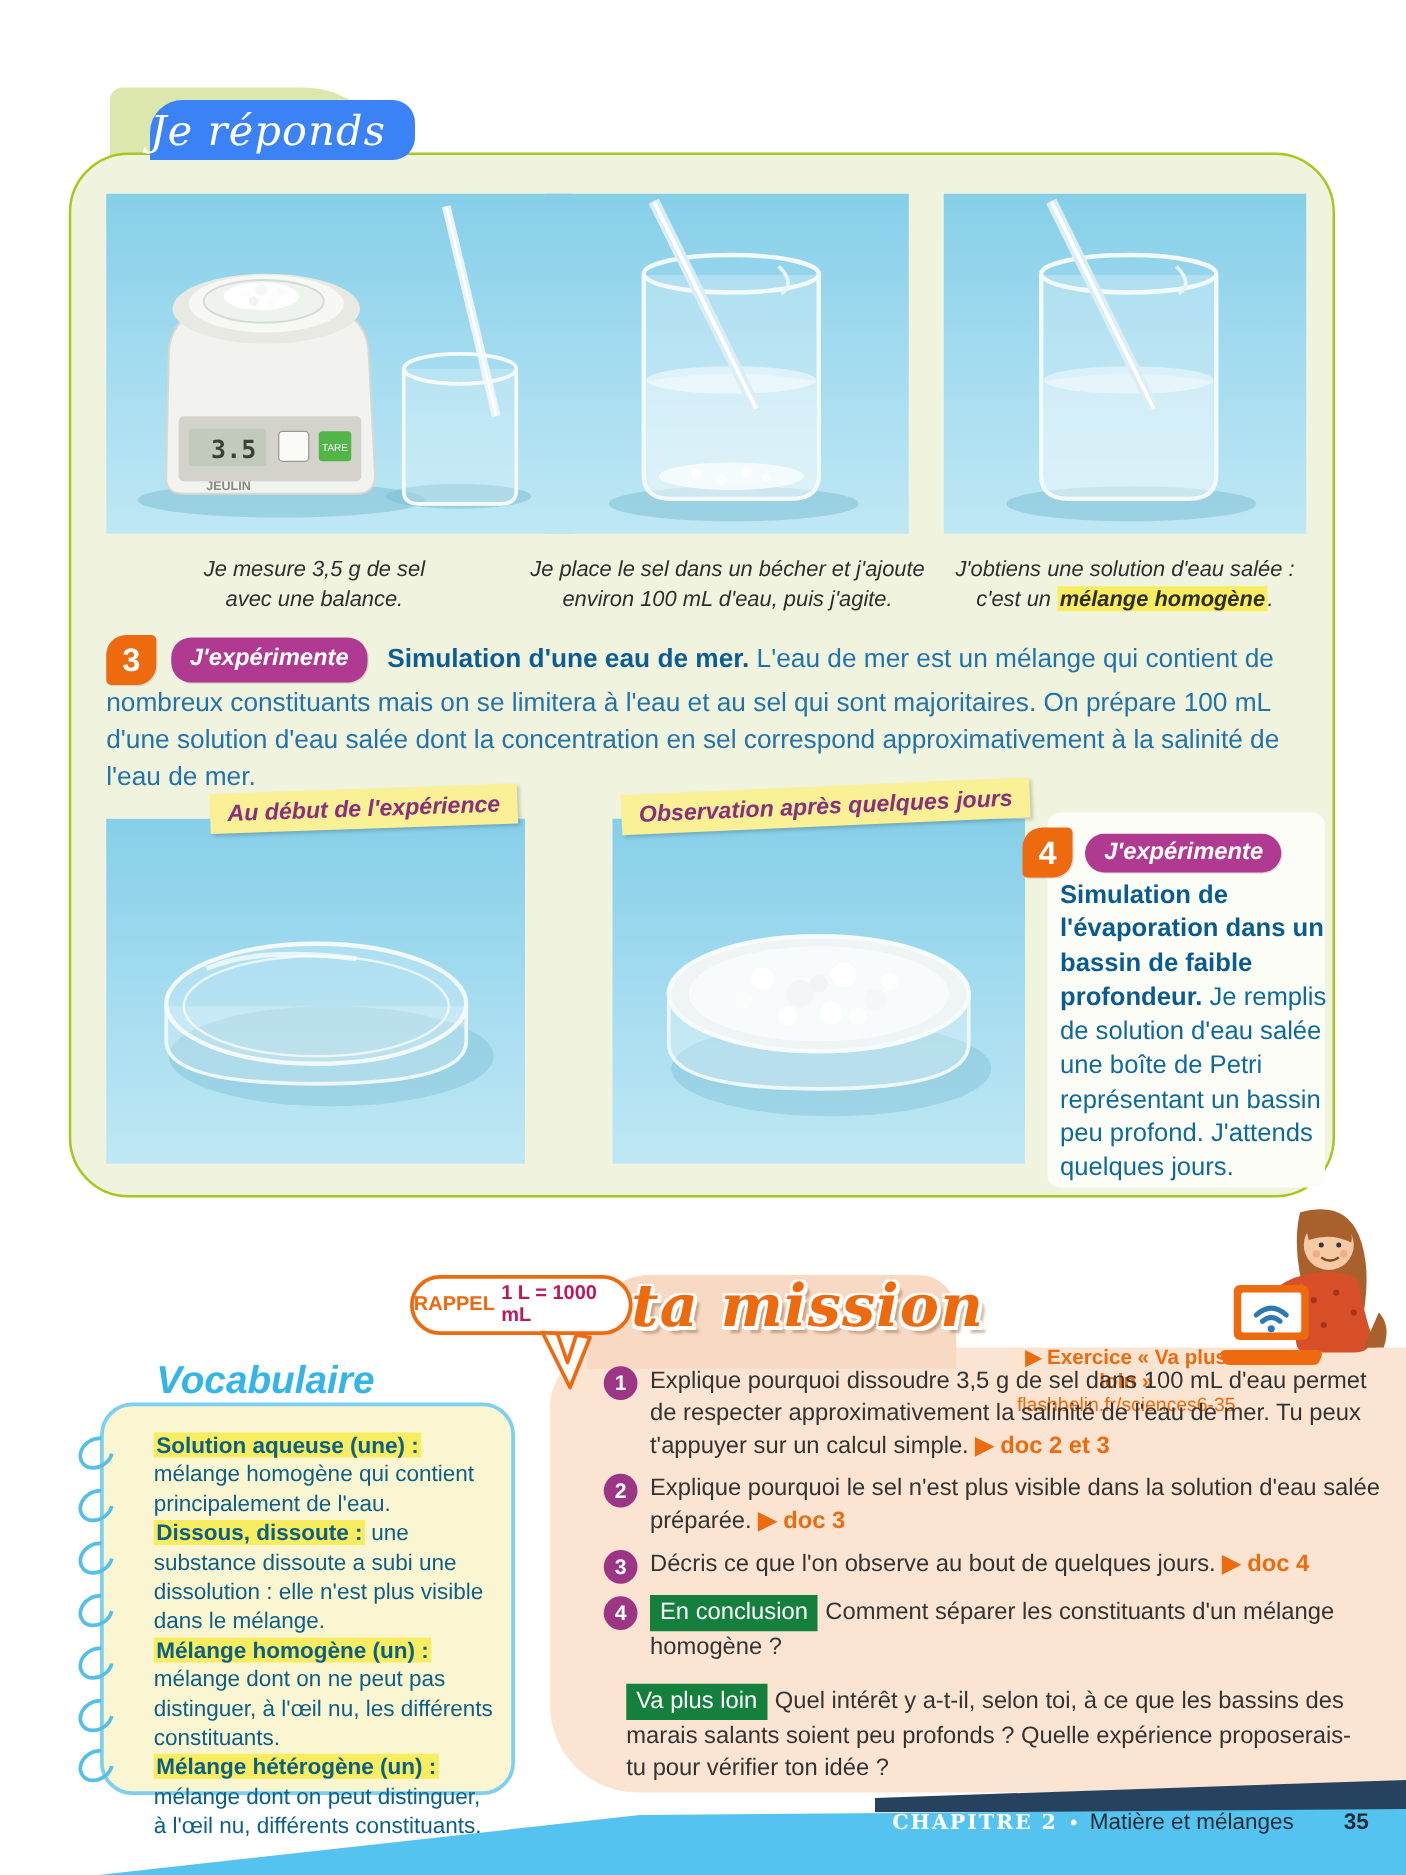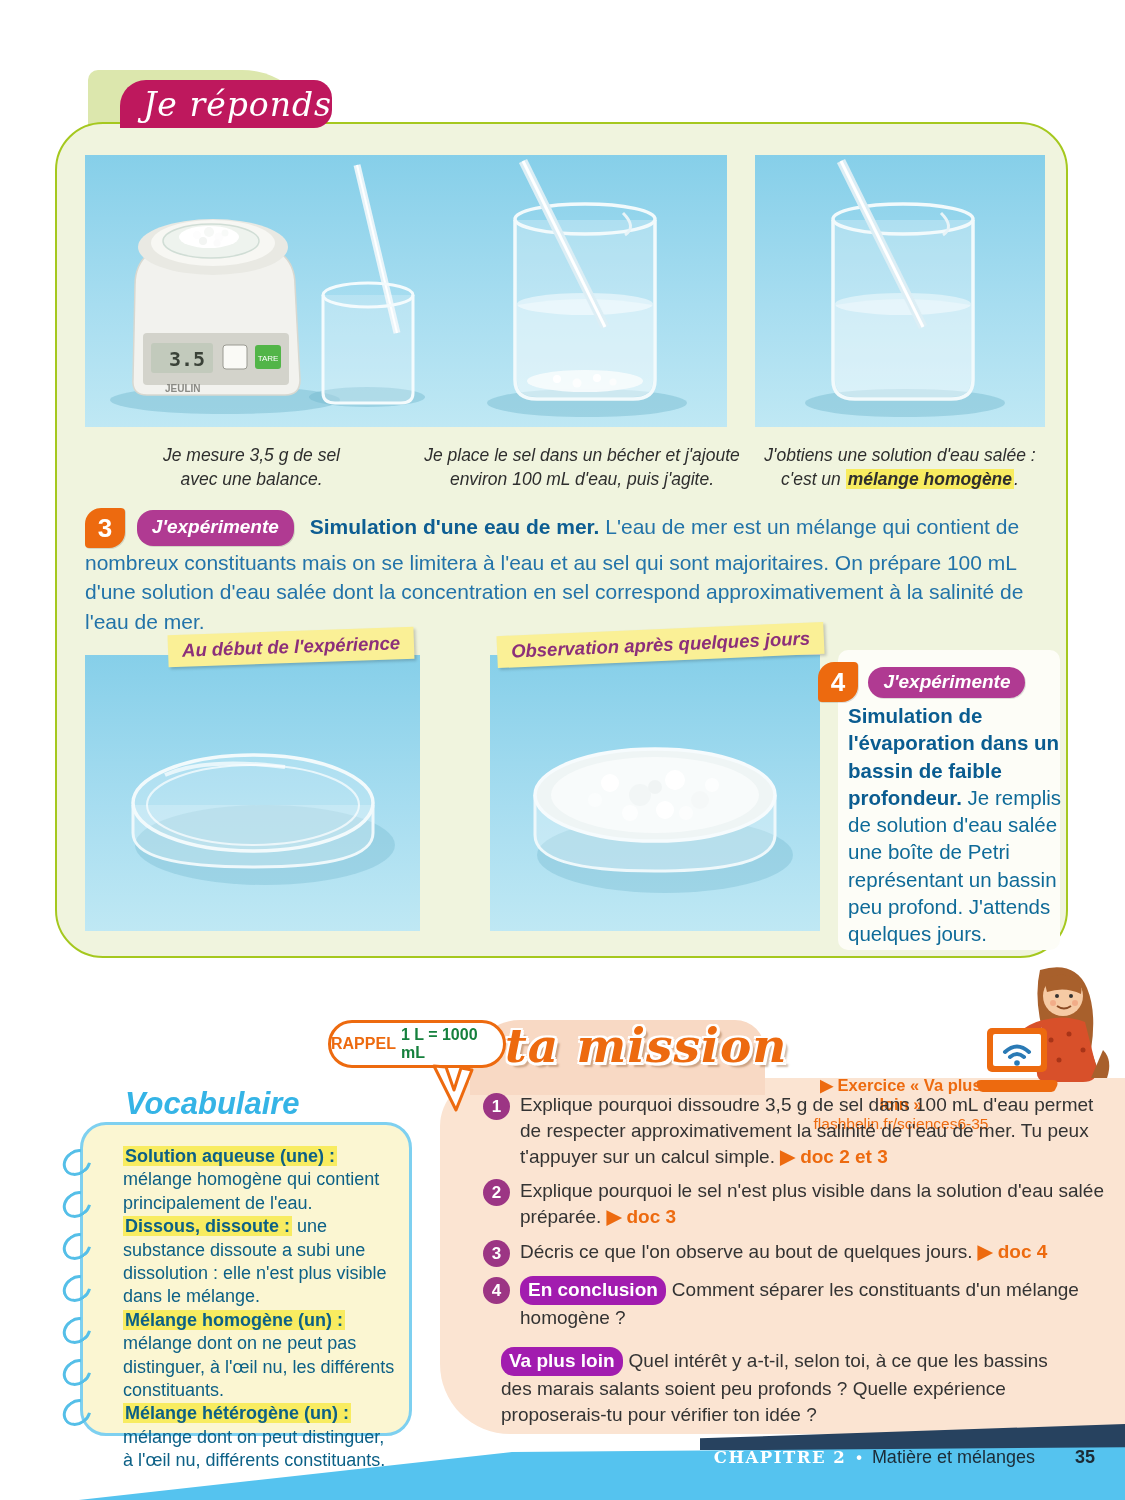--- a/index.html
+++ b/index.html
@@ -1,21 +1,21 @@
 <!DOCTYPE html>
 <html><head>
 <meta charset="utf-8">
 <style>
   * { margin:0; padding:0; box-sizing:border-box; }
   html,body { width:1125px; height:1500px; background:#fff; font-family:"Liberation Sans", sans-serif; position:relative; overflow:hidden; }
   .abs { position:absolute; }
 
   
   .leaf { left:88px; top:70px; width:232px; height:136px; background:#dce7ad; border-radius:10px 78px 10px 78px; z-index:1; }
-  .hdr-tab { left:120px; top:80px; width:212px; height:48px; background:#be185d; border-radius:26px 18px 18px 0; z-index:3; display:flex; align-items:center; justify-content:flex-end; }
+  .hdr-tab { left:120px; top:80px; width:212px; height:48px; background:#3b82f6; border-radius:26px 18px 18px 0; z-index:3; display:flex; align-items:center; justify-content:flex-start; }
   .hdr-tab span { color:#fff; font-family:"DejaVu Serif", serif; font-style:italic; font-size:33px; letter-spacing:1px; }
 
   
   .panel { left:55px; top:122px; width:1013px; height:836px; background:#f0f4de; border:2.5px solid #a5c81e; border-radius:48px; z-index:2; }
   .exp4box { left:838px; top:650px; width:222px; height:300px; background:#fdfdf7; border-radius:10px; z-index:3; }
 
   
   .photo { background:linear-gradient(180deg,#86cfe9 0%,#a7ddf0 55%,#bfe8f4 100%); z-index:4; }
   .photo svg { width:100%; height:100%; display:block; }
   .ph1 { left:85px;  top:155px; width:373px; height:272px; }
@@ -39,21 +39,21 @@
   .exp-pill { display:inline-block; background:#b03a92; color:#fff; font-style:italic; font-weight:bold; font-size:19px; padding:4px 15px 5px; border-radius:16px; vertical-align:middle; margin-right:10px; box-shadow:1px 1px 0 rgba(0,0,0,.12); }
   .exp3 { left:85px; top:508px; width:940px; z-index:4; font-size:21px; line-height:1.4; color:#2273a9; }
   .exp3 b { color:#0d5d92; }
   .exp4head { left:818px; top:662px; z-index:5; }
   .exp4 { left:848px; top:702px; width:215px; z-index:5; font-size:20.5px; line-height:1.33; color:#0e6a98; }
   .exp4 .t { font-weight:bold; color:#0a5c90; }
 
   
   .rappel { left:328px; top:1020px; width:178px; height:48px; background:#fff; border:3px solid #ed6a0f; border-radius:24px; z-index:8; display:flex; align-items:center; justify-content:flex-end; gap:5px; font-weight:bold; font-size:16px; }
   .rappel .r1 { color:#ed6a0f; }
-  .rappel .r2 { color:#15803d; }
+  .rappel .r2 { color:#be185d; }
   .rappel-tail { left:428px; top:1064px; z-index:8; }
 
   
   .mission-tab { left:470px; top:1020px; width:295px; height:75px; background:#f8d9c4; border-radius:50px 30px 0 0; z-index:5; }
   .mission-panel { left:440px; top:1078px; width:685px; height:356px; background:#fbe4d2; border-radius:48px 0 0 70px; z-index:4; }
   .mission-title { left:505px; top:1018px; z-index:7; color:#ed6a0f; font-weight:bold; font-style:italic; font-size:47px; font-family:"DejaVu Serif", serif; letter-spacing:1px;
       text-shadow:-2px -2px 0 #fff, 2px -2px 0 #fff, -2px 2px 0 #fff, 3px 3px 0 #fff, 0 3px 0 #fff, 3px 0 0 #fff, 5px 5px 2px rgba(120,60,10,.35); }
   .exlink { left:812px; top:1030px; width:178px; z-index:7; text-align:center; color:#ed6a0f;margin-top:46px; }
   .exlink .l1 { font-weight:bold; font-size:16.5px; }
   .exlink .l2 { font-size:15.5px; margin-top:1px; }
@@ -64,21 +64,21 @@
   .footer .ch { color:#fff; font-family:"DejaVu Serif", serif; font-weight:bold; font-size:16.5px; letter-spacing:1.5px; }
   .footer .bu { color:#fff; font-weight:bold; }
   .footer .ti { color:#1c2b36; font-size:18px; }
   .footer .pg { color:#1c2b36; font-size:18px; font-weight:bold; margin-left:30px; }
 
   
   .questions { left:483px; top:1092px; width:625px; z-index:7; }
   .q { display:flex; gap:10px; margin-bottom:9px; font-size:19px; line-height:1.36; color:#333; }
   .qnum { flex:0 0 27px; width:27px; height:27px; border-radius:50%; background:#9c3584; color:#fff; font-weight:bold; font-size:17px; display:flex; align-items:center; justify-content:center; margin-top:1px; }
   .doc { color:#ed6a0f; font-weight:bold; white-space:nowrap; }
-  .tagbox { display:inline-block; background:#a21caf; color:#fff; font-weight:bold; padding:1px 8px 2px; margin-right:6px;border-radius:13px; }
+  .tagbox { display:inline-block; background:#15803d; color:#fff; font-weight:normal; padding:1px 8px 2px; margin-right:6px; }
   .vpl { margin-top:16px; margin-left:18px; font-size:19px; line-height:1.38; color:#333; width:580px; }
 
   
   .vocab-title { left:125px; top:1086px; z-index:7; color:#35b4e6; font-weight:bold; font-style:italic; font-size:31px; }
   .vocab-note { left:80px; top:1122px; width:332px; height:314px; background:#fbf6d2; border:3px solid #7ed0f0; border-radius:26px; z-index:6; padding:20px 14px 14px 40px; }
   .vocab-note p { font-size:18px; line-height:1.3; color:#0c6086; }
   .vocab-note .term { font-weight:bold; background:#f8ec60; padding:0 2px; }
   .ring { position:absolute; width:30px; height:25px; border:3.5px solid #55bfe8; border-radius:50%; border-right-color:transparent; transform:rotate(-35deg); background:transparent; z-index:7; }
 </style>
 </head>

